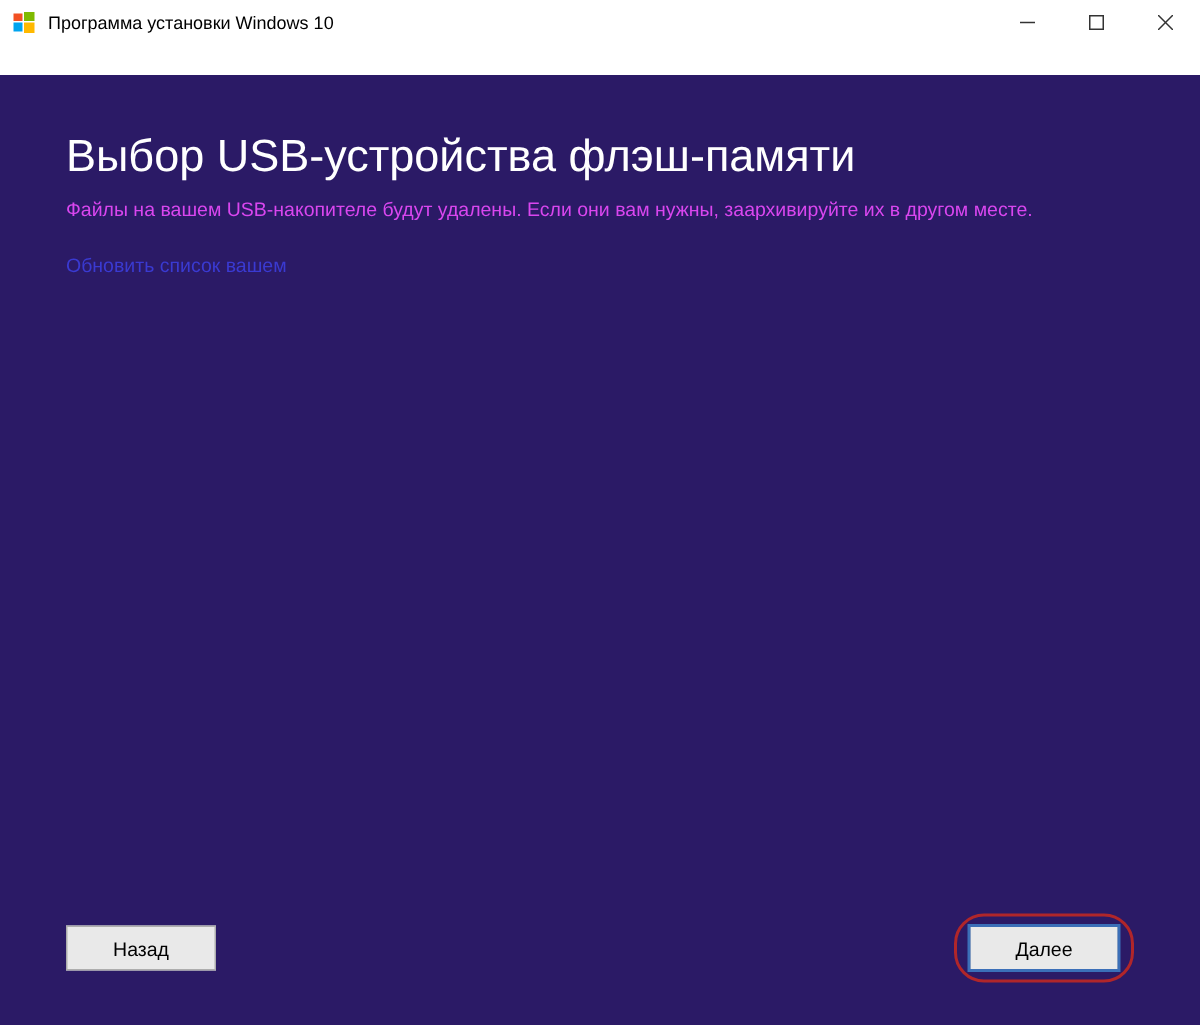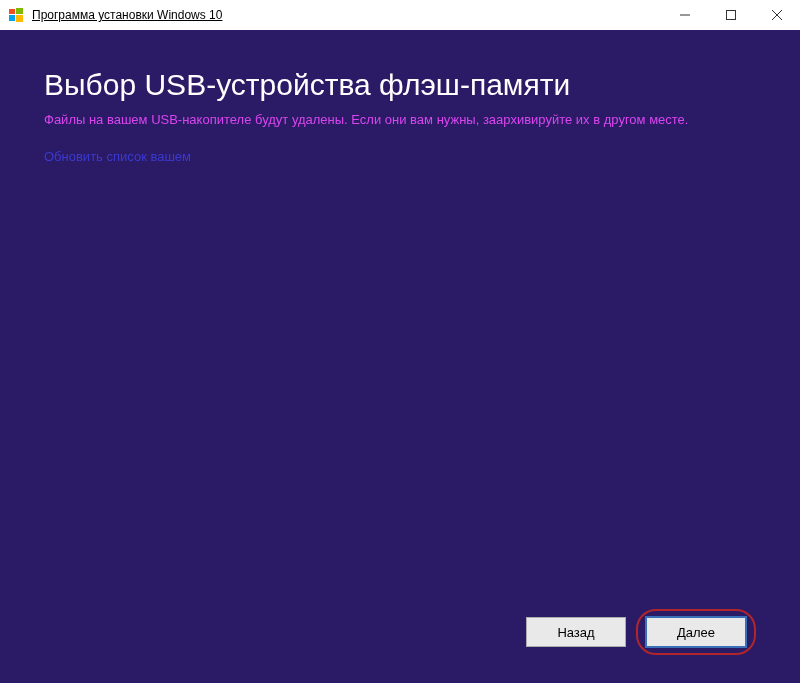--- a/index.html
+++ b/index.html
@@ -18,21 +18,20 @@
     flex-direction: column;
   }
   .titlebar {
     height: 30px;
     background: #fff;
     display: flex;
     align-items: center;
     padding-left: 8px;
     color: #000;
     font-size: 12px;
-    text-decoration: underline;
   }
   .titlebar-icon {
     width: 16px;
     height: 16px;
     margin-right: 8px;
     display: inline-flex;
     align-items: center;
     justify-content: center;
   }
   .titlebar-spacer { flex: 1; }
@@ -47,20 +46,21 @@
     font-size: 12px;
   }
   .content {
     flex: 1;
     background: #2b1a66;
     color: #fff;
     padding: 38px 44px 20px 44px;
     position: relative;
     display: flex;
     flex-direction: column;
+    margin-top: 20px;
   }
   .heading {
     font-size: 30px;
     font-weight: 300;
     color: #fff;
     margin-bottom: 10px;
   }
   .subtext {
     font-size: 13px;
     color: #d946ef;
@@ -97,21 +97,21 @@
   .tree-child {
     font-size: 13px;
     color: #fff;
     background: #3a49c9;
     padding: 0 3px;
     white-space: nowrap;
   }
   .footer {
     margin-top: auto;
     display: flex;
-    justify-content: flex-end;
+    justify-content: space-between;
     gap: 10px;
     align-items: center;
     padding-bottom: 8px;
   }
   .btn {
     min-width: 100px;
     height: 30px;
     background: #e9e9e9;
     color: #000;
     border: 1px solid #adadad;

